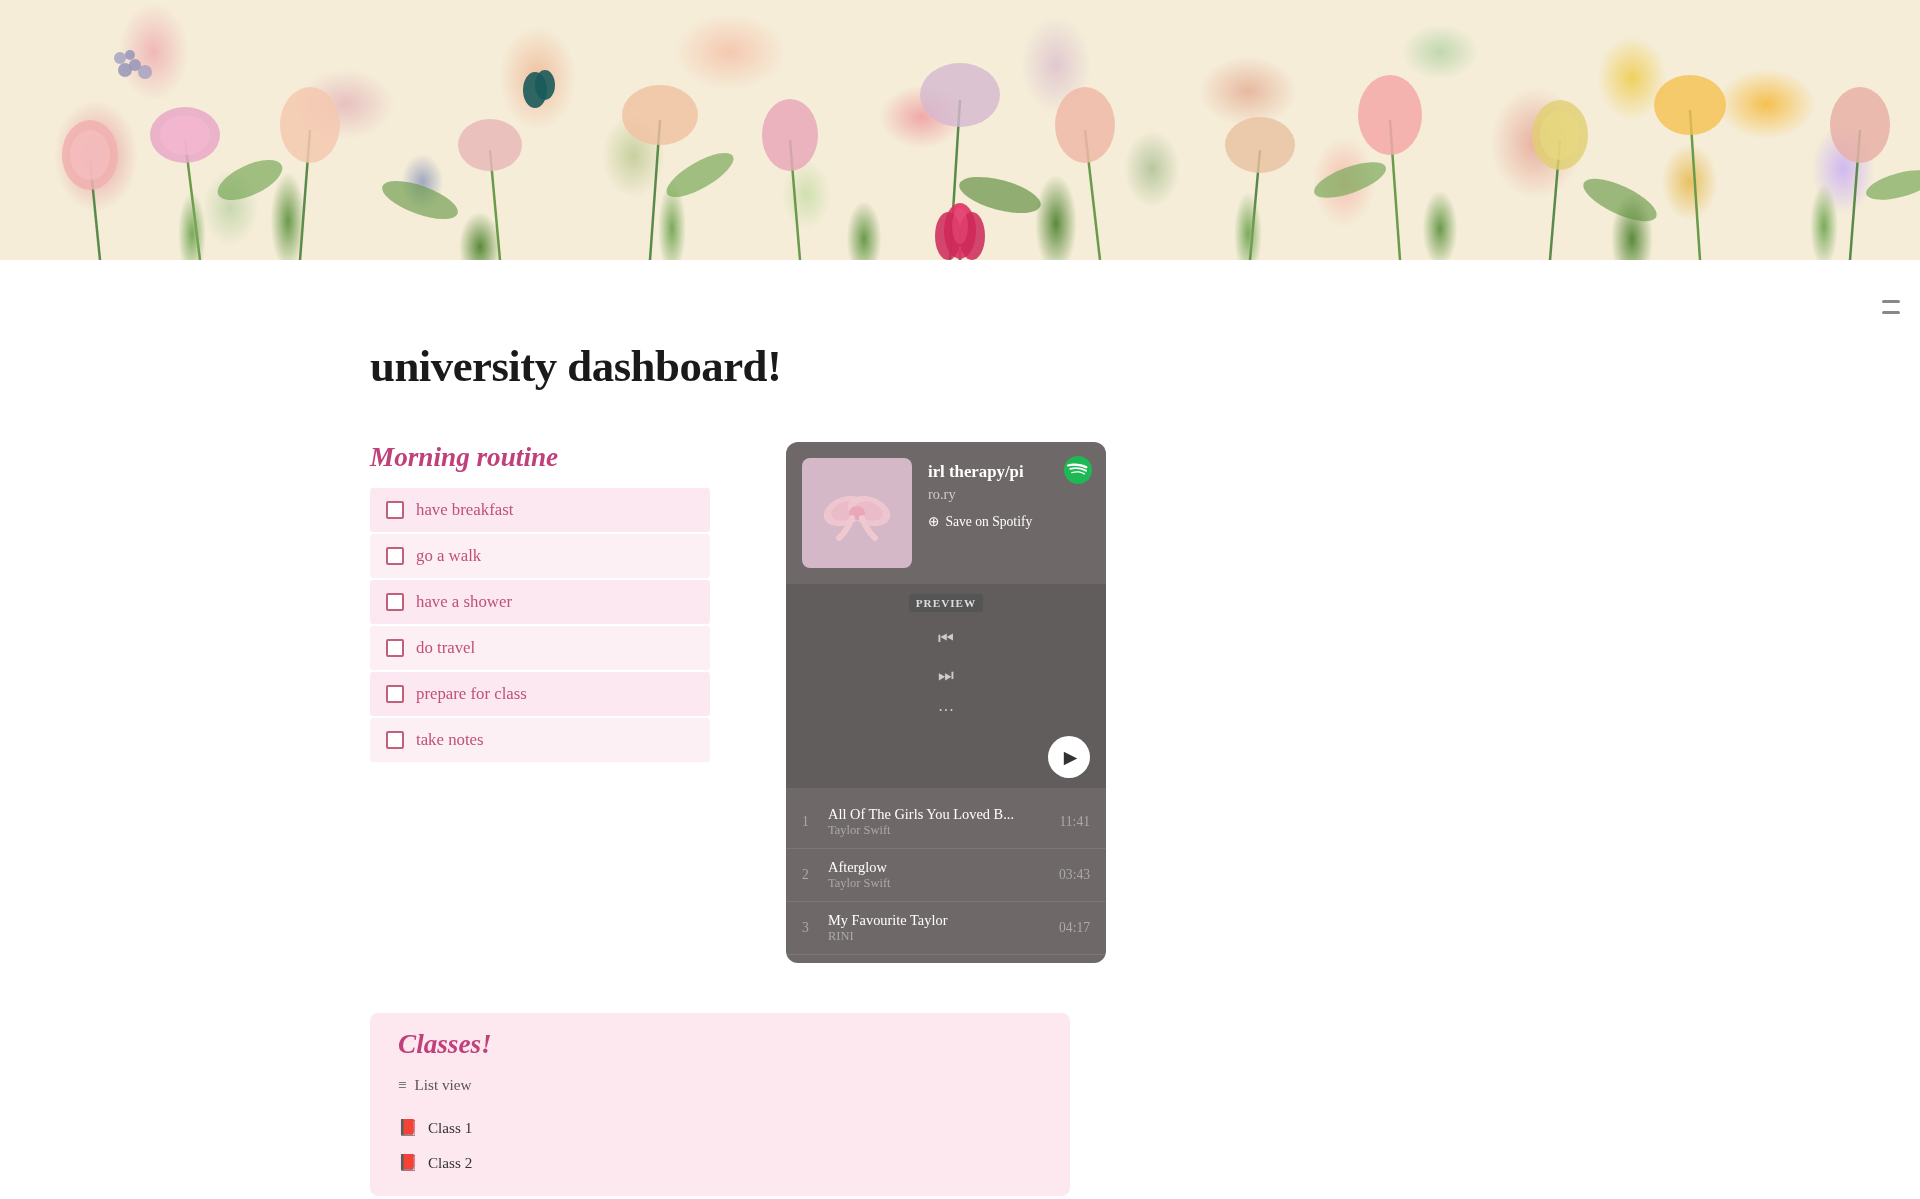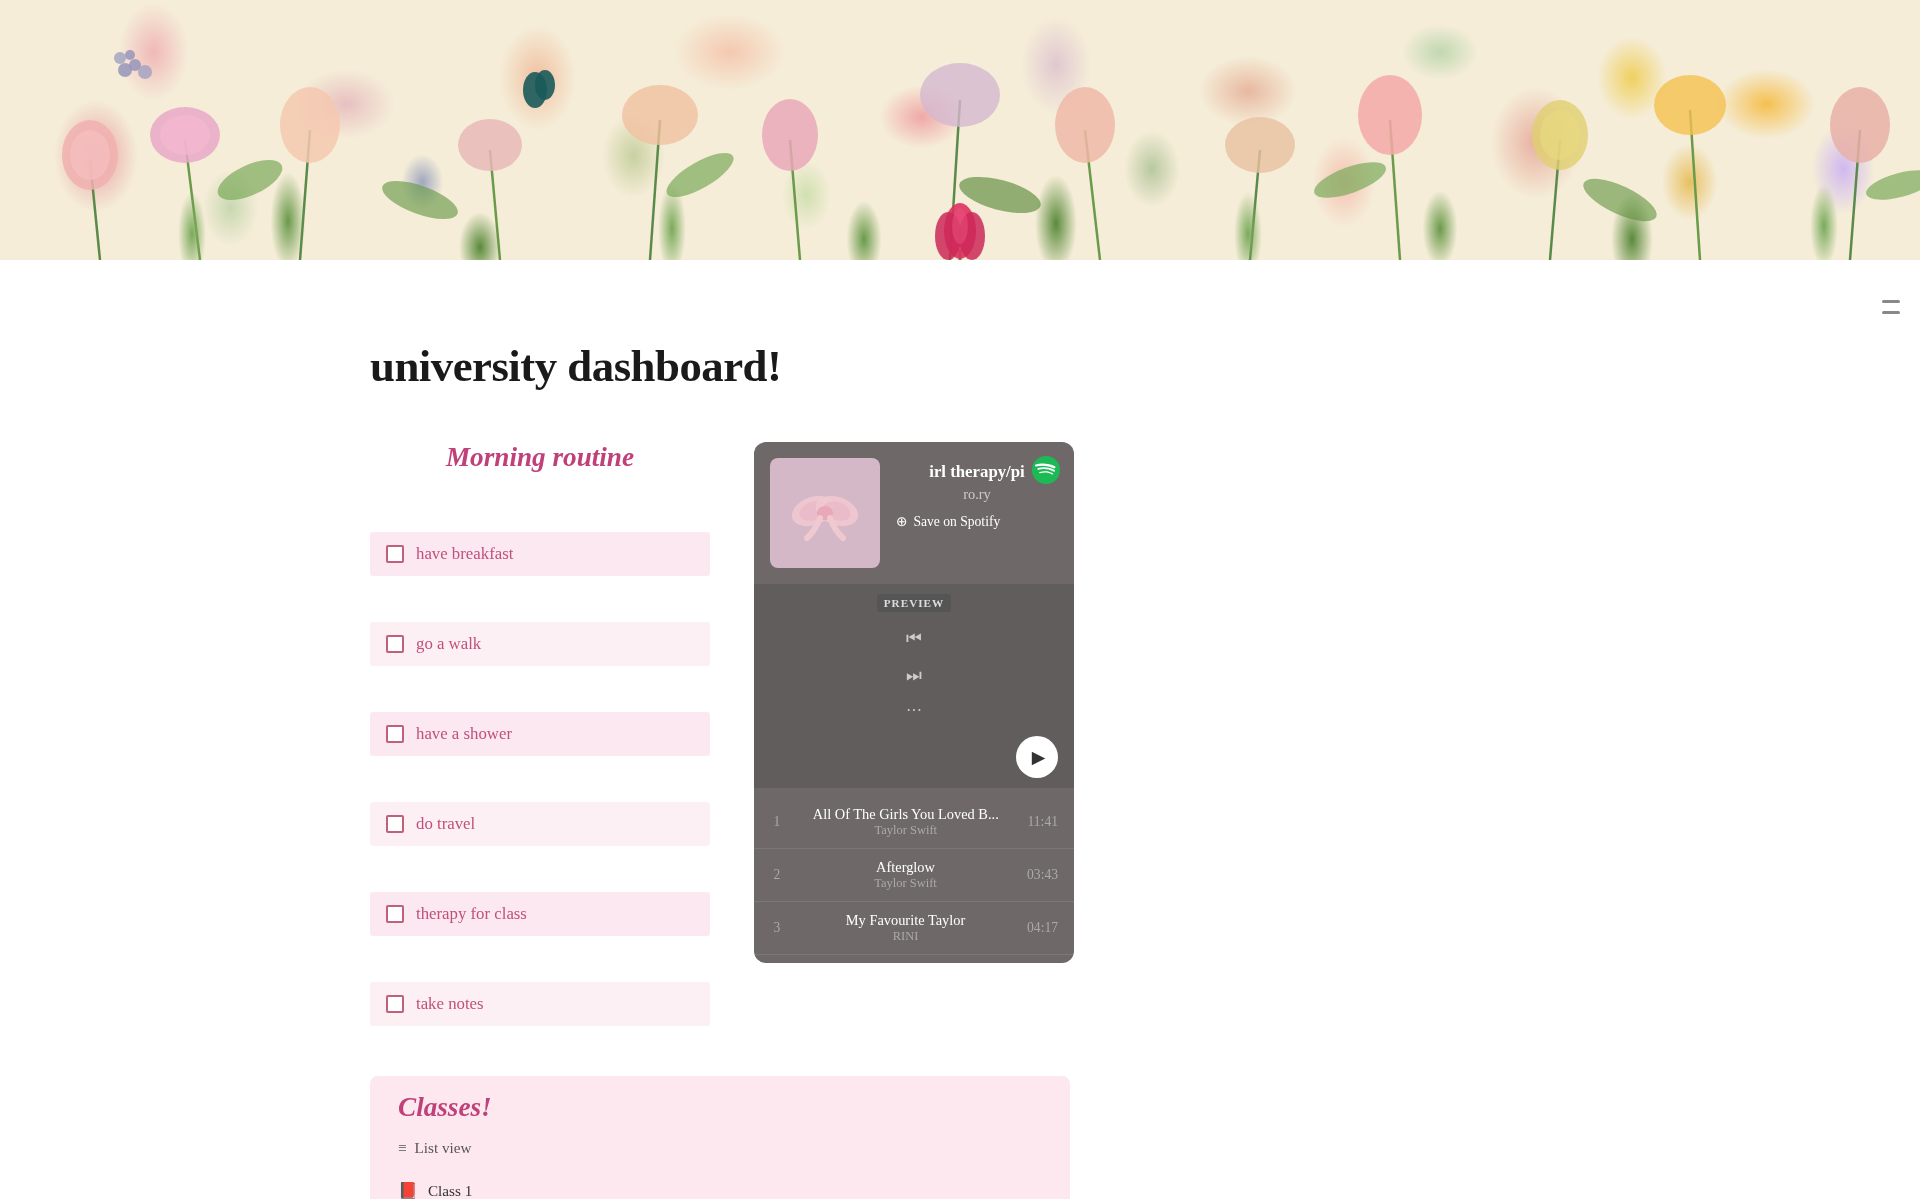--- a/index.html
+++ b/index.html
@@ -94,23 +94,22 @@
       font-weight: 900;
       color: #1a1a1a;
       font-family: Georgia, serif;
       margin-bottom: 50px;
       letter-spacing: -0.5px;
     }
 
     
     .dashboard-grid {
       display: flex;
-      gap: 44px;
+      gap: 76px;
       align-items: flex-start;
-      text-align: center;
     }
 
     
     .routine-section {
       flex: 0 0 340px;
     }
 
     .section-title {
       font-size: 1.7rem;
       font-weight: 700;
@@ -126,21 +125,20 @@
       gap: 2px;
     }
 
     .checklist-item {
       display: flex;
       align-items: center;
       gap: 12px;
       background: #fdf0f4;
       padding: 12px 16px;
       border-radius: 3px;
-      margin-top: 44px;
     }
 
     .checklist-item:nth-child(odd) {
       background: #fce8f0;
     }
 
     .checkbox {
       width: 18px;
       height: 18px;
       border: 2px solid #c0607a;
@@ -486,21 +484,21 @@
           <span class="checklist-label">have a shower</span>
         </div>
 
         <div class="checklist-item">
           <div class="checkbox"></div>
           <span class="checklist-label">do travel</span>
         </div>
 
         <div class="checklist-item">
           <div class="checkbox"></div>
-          <span class="checklist-label">therapy for class</span>
+          <span class="checklist-label">prepare for class</span>
         </div>
 
 
         <div class="checklist-item">
           <div class="checkbox"></div>
           <span class="checklist-label">take notes</span>
         </div>
 
       </div>
     </div>

